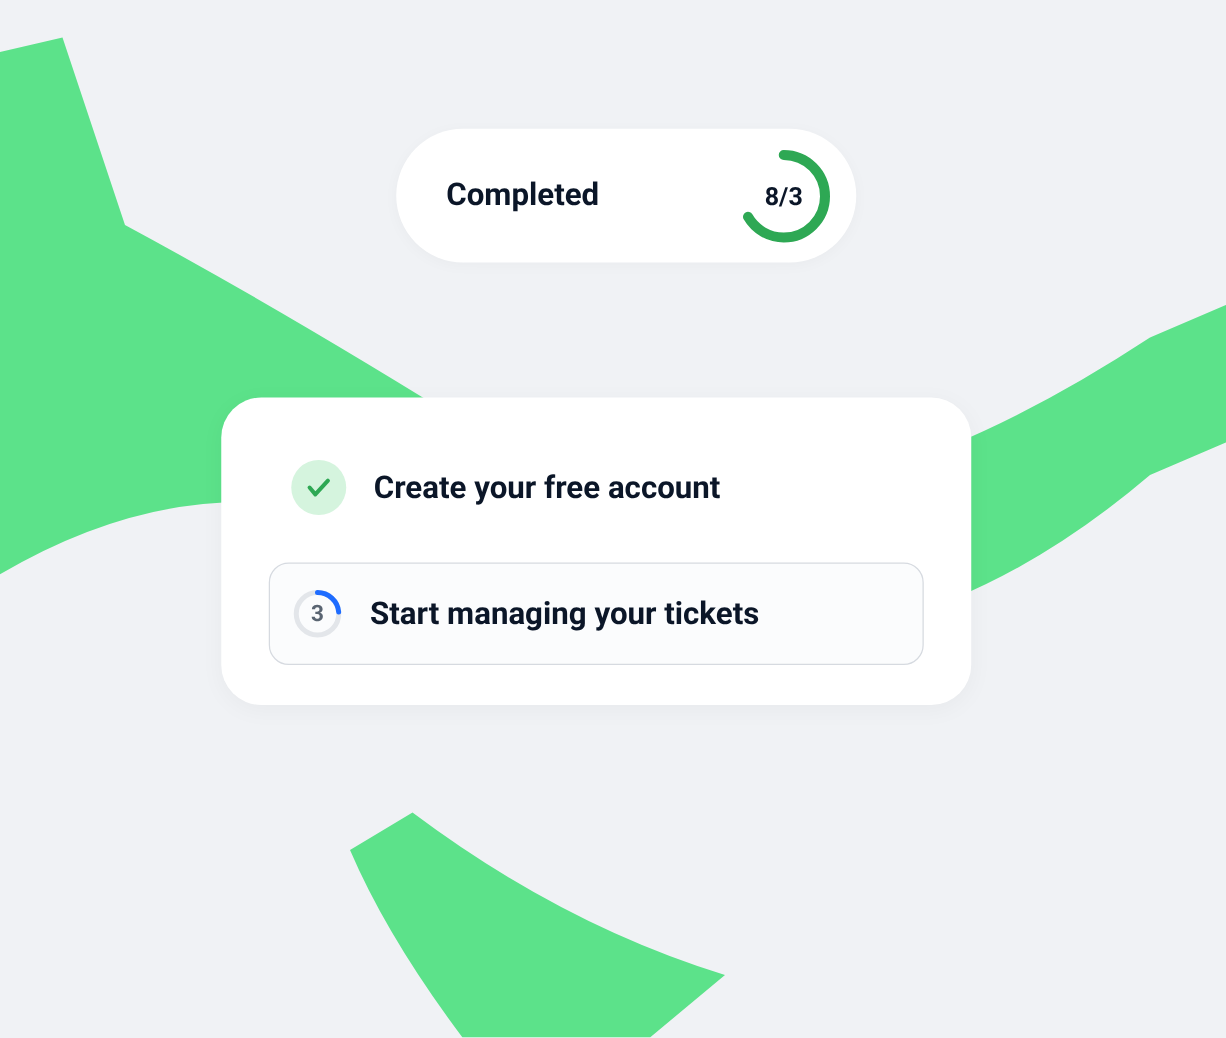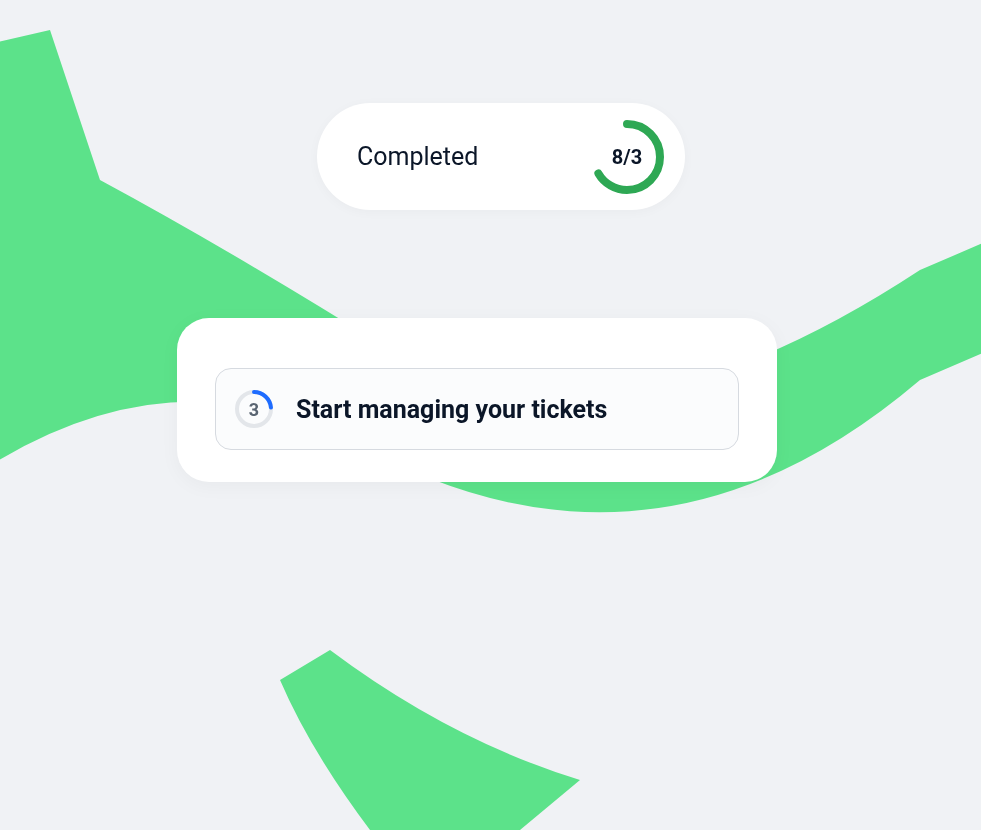--- a/index.html
+++ b/index.html
@@ -34,21 +34,21 @@
       border-radius: 60px;
       display: flex;
       align-items: center;
       justify-content: space-between;
       padding: 0 18px 0 40px;
       z-index: 2;
       box-shadow: 0 2px 12px rgba(0,0,0,0.03);
     }
     .completed-label {
       font-size: 25px;
-      font-weight: 400;
+      font-weight: 700;
       color: #0b1628;
     }
     .progress-ring {
       position: relative;
       width: 80px;
       height: 80px;
     }
     .progress-ring svg {
       transform: rotate(-90deg);
     }
@@ -143,20 +143,28 @@
   <div class="progress-ring">
     <svg width="80" height="80">
       <circle cx="40" cy="40" r="33" fill="none" stroke="#ffffff" stroke-width="8"></circle>
       <circle cx="40" cy="40" r="33" fill="none" stroke="#2ea854" stroke-width="8" stroke-linecap="round" stroke-dasharray="207" stroke-dashoffset="69"></circle>
     </svg>
     <span class="progress-text">8/3</span>
   </div>
 </div>
 
 <div class="steps-card">
+  <div class="step-item">
+    <div class="check-circle">
+      <svg viewBox="0 0 24 24" fill="none" stroke="#2ea854" stroke-width="3.5" stroke-linecap="round" stroke-linejoin="round">
+        <polyline points="4 12 9 18 20 6"></polyline>
+      </svg>
+    </div>
+    <span class="step-label">Create your free account</span>
+  </div>
 
 
   <div class="active-step">
     <div class="number-ring">
       <svg width="40" height="40">
         <circle cx="20" cy="20" r="17" fill="none" stroke="#e3e6ea" stroke-width="4"></circle>
         <circle cx="20" cy="20" r="17" fill="none" stroke="#1e6cff" stroke-width="4" stroke-linecap="round" stroke-dasharray="107" stroke-dashoffset="82"></circle>
       </svg>
       <span class="number-text">3</span>
     </div>

